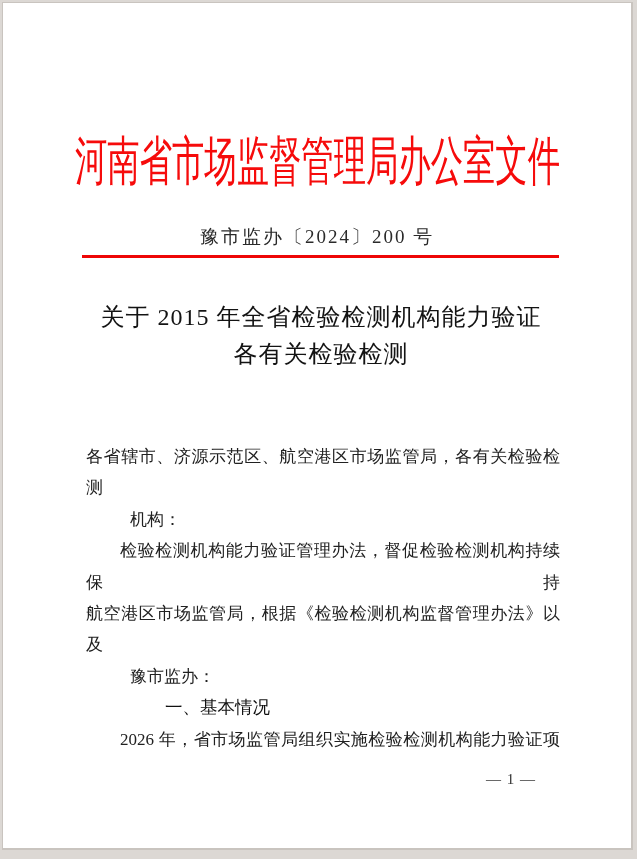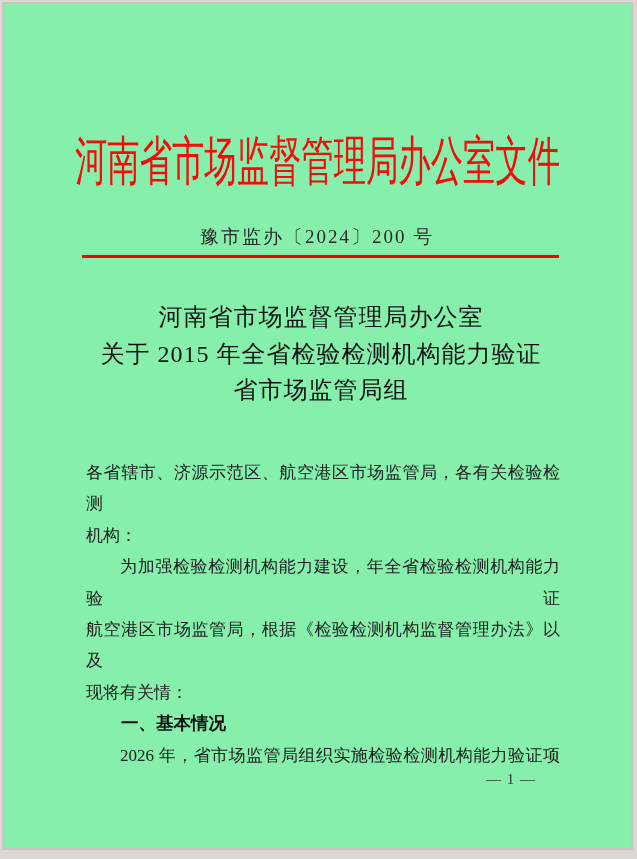--- a/index.html
+++ b/index.html
@@ -11,21 +11,21 @@
   }
   .scan {
     position: relative;
     width: 637px; height: 859px;
     background: #dcd8d4;
   }
   .page {
     position: absolute;
     left: 2px; top: 2px;
     width: 631px; height: 848px;
-    background: #86efac;
+    background: #ffffff;
     border: 1px solid #c9c4bf;
     border-right-width: 2px;
     border-bottom-width: 2px;
     box-sizing: border-box;
     overflow: hidden;
   }
   .masthead-wrap {
     position: absolute;
     top: 120px; left: 0;
     width: 100%; height: 76px;
@@ -62,33 +62,33 @@
     top: 296px; left: 78px;
     width: 480px;
     text-align: center;
     font-size: 24px;
     line-height: 36.5px;
     letter-spacing: 1px;
     color: #131313;
   }
   .body-block {
     position: absolute;
-    top: 454px; left: 83px;
+    top: 438px; left: 83px;
     width: 474px;
     font-size: 17px;
     line-height: 31.4px;
     color: #212121;
   }
   .bl { white-space: normal; }
   .bl.j { text-align: justify; text-align-last: justify; text-justify: inter-character; }
-  .bl.l { text-align: left; text-align-last: left; }
+  .bl.l { text-align: left; text-align-last: left; margin-left: 44px; }
   .bl.ind { text-indent: 2em; }
   .bl.heading {
     font-family: "Liberation Sans", "DejaVu Sans", sans-serif;
-    font-weight: bold;
+    font-weight: normal;
     font-size: 17.5px;
     color: #111;
   }
   .page-number {
     position: absolute;
     top: 768px; right: 95px;
     font-size: 15px;
     letter-spacing: 1px;
     color: #333;
   }
@@ -101,31 +101,30 @@
 
     <div class="masthead-wrap">
       <div class="masthead">河南省市场监督管理局办公室文件</div>
     </div>
 
     <div class="doc-number">豫市监办〔2024〕200 号</div>
 
     <div class="red-rule"></div>
 
     <div class="title">
-      <div>河南省市场监督管理局办公室</div>
       <div>关于 2015 年全省检验检测机构能力验证</div>
-      <div>省市场监管局组</div>
+      <div>各有关检验检测</div>
     </div>
 
     <div class="body-block">
       <div class="bl j">各省辖市、济源示范区、航空港区市场监管局，各有关检验检测</div>
       <div class="bl l">机构：</div>
-      <div class="bl j ind">为加强检验检测机构能力建设，年全省检验检测机构能力验证</div>
+      <div class="bl j ind">检验检测机构能力验证管理办法，督促检验检测机构持续保持</div>
       <div class="bl j">航空港区市场监管局，根据《检验检测机构监督管理办法》以及</div>
-      <div class="bl l">现将有关情：</div>
+      <div class="bl l">豫市监办：</div>
       <div class="bl l ind heading">一、基本情况</div>
       <div class="bl j ind">2026 年，省市场监管局组织实施检验检测机构能力验证项</div>
 
     </div>
 
     <div class="page-number">— 1 —</div>
 
   </div>
 </div>
 

